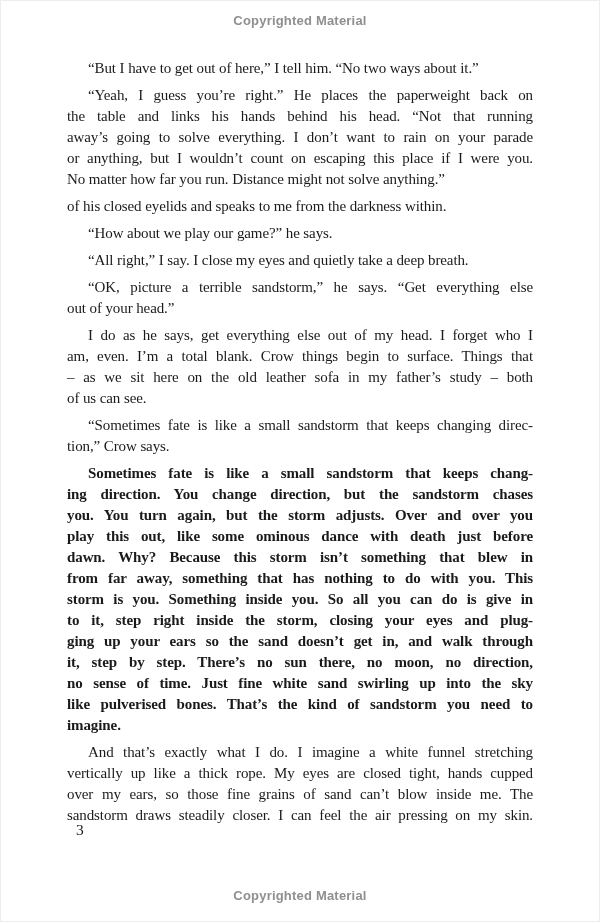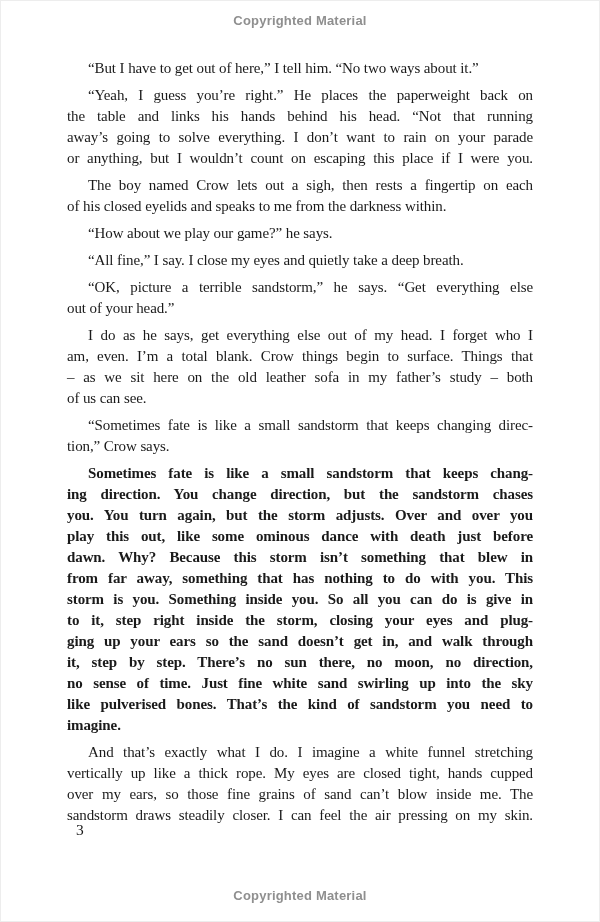--- a/index.html
+++ b/index.html
@@ -63,33 +63,33 @@
 
   <p class="para">
     <span class="ln ind last" style="display:block">“But I have to get out of here,” I tell him. “No two ways about it.”</span>
   </p>
 
   <p class="para">
     <span class="ln ind" style="display:block">“Yeah, I guess you’re right.” He places the paperweight back on</span>
     <span class="ln" style="display:block">the table and links his hands behind his head. “Not that running</span>
     <span class="ln" style="display:block">away’s going to solve everything. I don’t want to rain on your parade</span>
     <span class="ln" style="display:block">or anything, but I wouldn’t count on escaping this place if I were you.</span>
+    <span class="ln last" style="display:block">No matter how far you run. Distance might not solve anything.”</span>
   </p>
 
   <p class="para">
-    <span class="ln ind" style="display:block">The boy named Crow lets out a sigh, then rests a fingertip on each</span>
     <span class="ln last" style="display:block">of his closed eyelids and speaks to me from the darkness within.</span>
   </p>
 
   <p class="para">
     <span class="ln ind last" style="display:block">“How about we play our game?” he says.</span>
   </p>
 
   <p class="para">
-    <span class="ln ind last" style="display:block">“All fine,” I say. I close my eyes and quietly take a deep breath.</span>
+    <span class="ln ind last" style="display:block">“All right,” I say. I close my eyes and quietly take a deep breath.</span>
   </p>
 
   <p class="para">
     <span class="ln ind" style="display:block">“OK, picture a terrible sandstorm,” he says. “Get everything else</span>
     <span class="ln last" style="display:block">out of your head.”</span>
   </p>
 
   <p class="para">
     <span class="ln ind" style="display:block">I do as he says, get everything else out of my head. I forget who I</span>
     <span class="ln" style="display:block">am, even. I’m a total blank. Crow things begin to surface. Things that</span>

